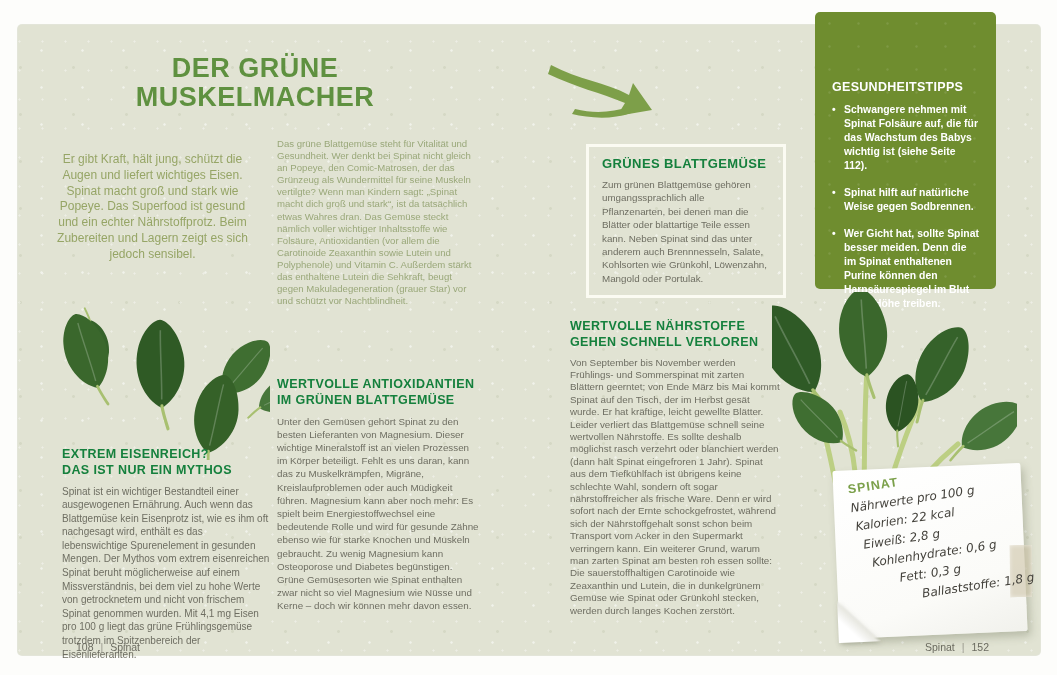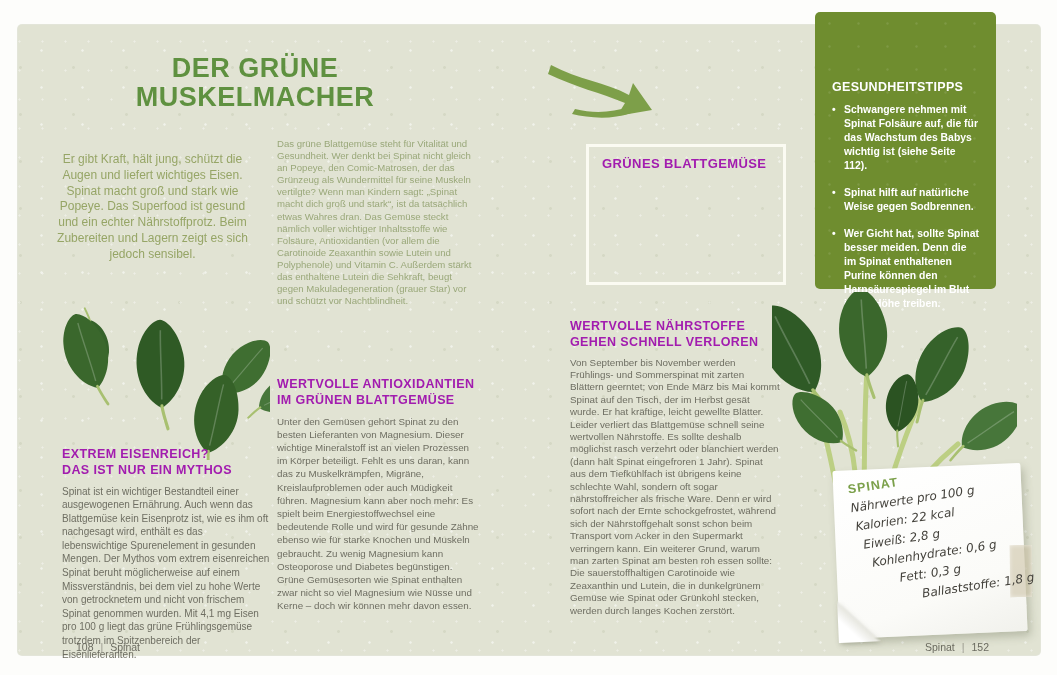--- a/index.html
+++ b/index.html
@@ -16,21 +16,21 @@
       radial-gradient(circle, rgba(255,255,255,0.55) 0.8px, transparent 1.6px),
       radial-gradient(circle, rgba(255,255,255,0.40) 0.8px, transparent 1.4px),
       radial-gradient(circle, rgba(186,192,166,0.30) 1px, transparent 1.9px);
     background-size:41px 37px, 23px 29px, 53px 47px;
     background-position:3px 7px, 13px 2px, 29px 19px;
     border-radius:4px;
     box-shadow:0 0 0 1px rgba(210,214,195,0.6);
   }
   
   .green-head{
-    color:#a21caf;font-weight:bold;letter-spacing:0.4px;
+    color:#15803d;font-weight:bold;letter-spacing:0.4px;
     font-size:12.5px;line-height:1.3;margin:0 0 6px 0;
   }
   .body-copy{color:#6e6e62;font-size:9.8px;line-height:13px;margin:0;}
   
   #title{
     position:absolute;left:90px;top:54px;width:330px;text-align:center;
     color:#5f9140;font-weight:bold;font-size:27px;line-height:1.06;letter-spacing:0.5px;
   }
   
   #intro{
@@ -157,20 +157,21 @@
   <div id="antiox">
     <h3 class="green-head">
       <span>WERTVOLLE ANTIOXIDANTIEN</span><br>
       <span>IM GRÜNEN BLATTGEMÜSE</span>
     </h3>
     <p class="body-copy">Unter den Gemüsen gehört Spinat zu den besten Lieferanten von Magnesium. Dieser wichtige Mineralstoff ist an vielen Prozessen im Körper beteiligt. Fehlt es uns daran, kann das zu Muskelkrämpfen, Migräne, Kreislaufproblemen oder auch Müdigkeit führen. Magnesium kann aber noch mehr: Es spielt beim Energiestoffwechsel eine bedeutende Rolle und wird für gesunde Zähne ebenso wie für starke Knochen und Muskeln gebraucht. Zu wenig Magnesium kann Osteoporose und Diabetes begünstigen. Grüne Gemüsesorten wie Spinat enthalten zwar nicht so viel Magnesium wie Nüsse und Kerne – doch wir können mehr davon essen.</p>
   </div>
 
   <div id="greensbox">
     <h3 class="green-head">GRÜNES BLATTGEMÜSE</h3>
+    <p class="body-copy">Zum grünen Blattgemüse gehören umgangssprachlich alle Pflanzenarten, bei denen man die Blätter oder blattartige Teile essen kann. Neben Spinat sind das unter anderem auch Brennnesseln, Salate, Kohlsorten wie Grünkohl, Löwenzahn, Mangold oder Portulak.</p>
   </div>
 
   <div id="nutrients">
     <h3 class="green-head">
       <span>WERTVOLLE NÄHRSTOFFE</span><br>
       <span>GEHEN SCHNELL VERLOREN</span>
     </h3>
     <p class="body-copy">Von September bis November werden Frühlings- und Sommerspinat mit zarten Blättern geerntet; von Ende März bis Mai kommt Spinat auf den Tisch, der im Herbst gesät wurde. Er hat kräftige, leicht gewellte Blätter. Leider verliert das Blattgemüse schnell seine wertvollen Nährstoffe. Es sollte deshalb möglichst rasch verzehrt oder blanchiert werden (dann hält Spinat eingefroren 1 Jahr). Spinat aus dem Tiefkühlfach ist übrigens keine schlechte Wahl, sondern oft sogar nährstoffreicher als frische Ware. Denn er wird sofort nach der Ernte schockgefrostet, während sich der Nährstoffgehalt sonst schon beim Transport vom Acker in den Supermarkt verringern kann. Ein weiterer Grund, warum man zarten Spinat am besten roh essen sollte: Die sauerstoffhaltigen Carotinoide wie Zeaxanthin und Lutein, die in dunkelgrünem Gemüse wie Spinat oder Grünkohl stecken, werden durch langes Kochen zerstört.</p>
   </div>
 

